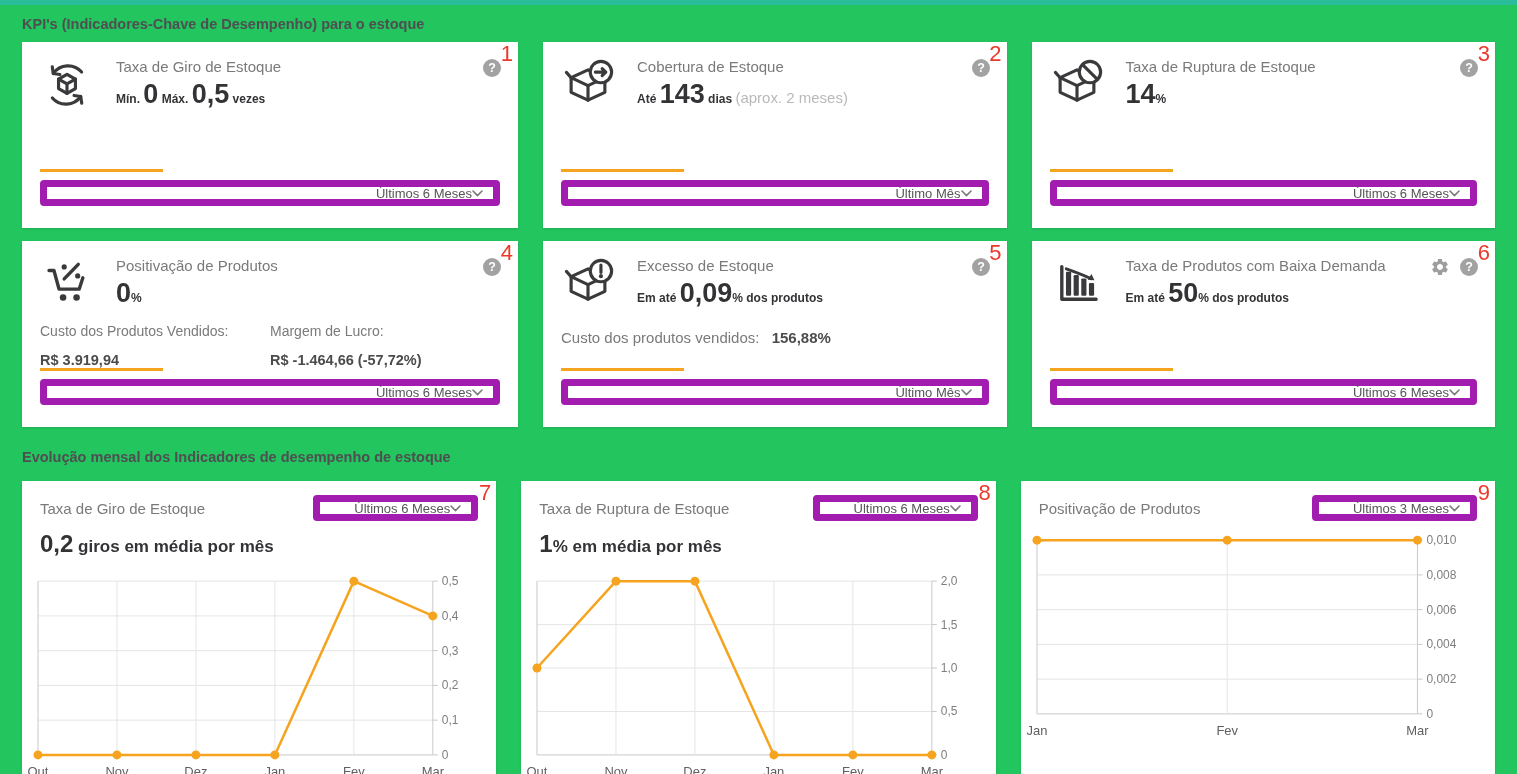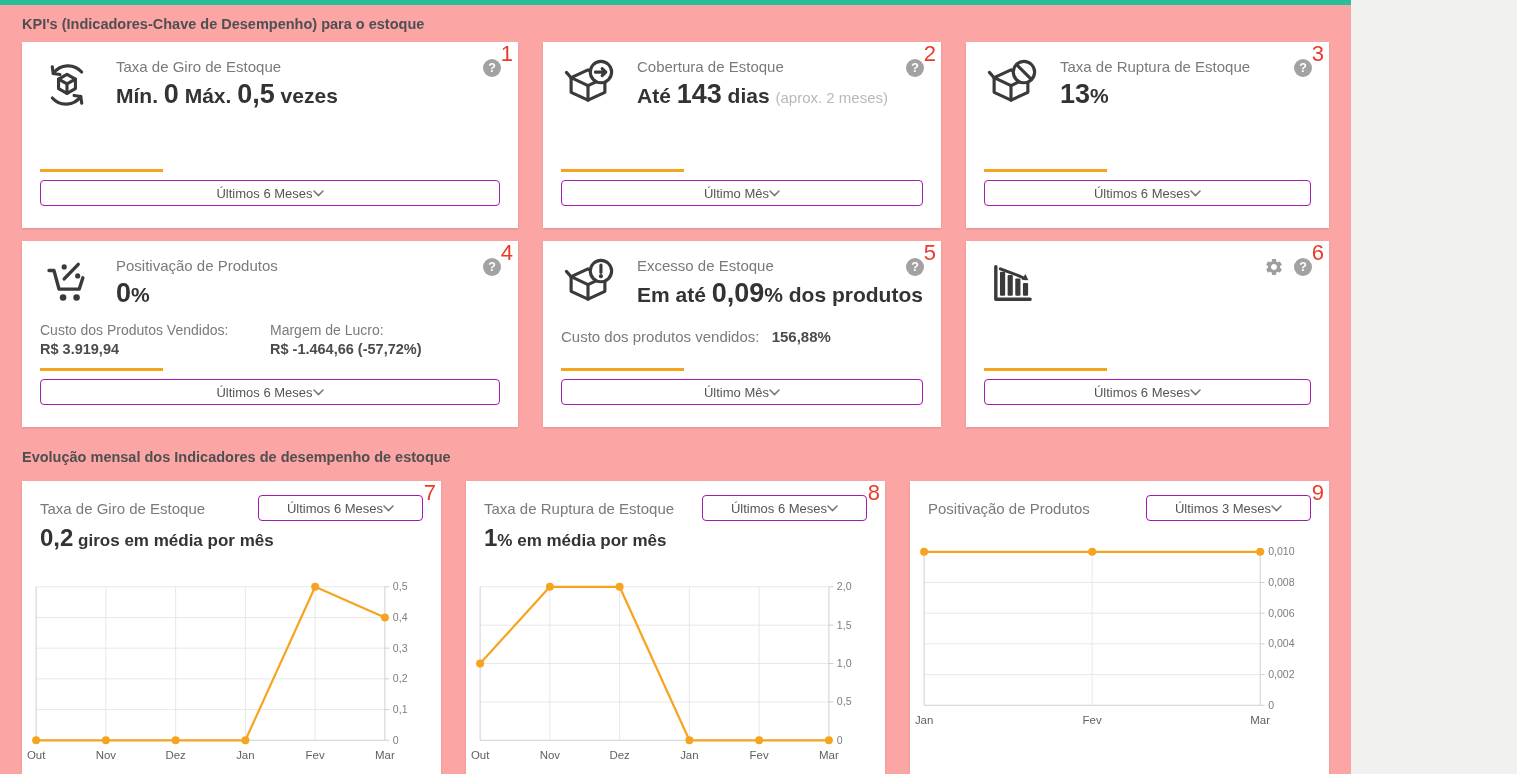--- a/index.html
+++ b/index.html
@@ -1,49 +1,49 @@
 <!DOCTYPE html>
 <html><head>
 <meta charset="utf-8">
 <style>
   html,body{margin:0;padding:0;background:#f1f1ef;}
   *{box-sizing:border-box;font-family:"Liberation Sans",sans-serif;}
-  .page{position:relative;width:1351px;height:774px;background:#fca5a5;overflow:hidden;}
+  .page{position:relative;width:1517px;height:774px;background:#22c55e;overflow:hidden;}
   .topbar{height:5px;background:#2abd9b;}
   .page-title{margin:11px 22px 9px;font-size:14.5px;font-weight:700;color:#4f4f51;}
   .section-title{margin:21px 22px 15px;}
   .grid{display:grid;grid-template-columns:repeat(3,1fr);column-gap:25px;row-gap:13px;padding:1px 22px;}
   .card{position:relative;background:#fff;box-shadow:0 1px 2px rgba(0,0,0,.12);}
   .kpi-card{height:186px;}
   .chart-card{height:312px;overflow:hidden;}
   .kpi-head{display:flex;padding:16px 18px 0;}
   .kpi-icon{width:54px;height:54px;flex:none;}
   .kpi-icon svg{width:54px;height:54px;}
   .kpi-text{margin-left:22px;min-width:0;}
   .kpi-title{font-size:15px;color:#7a7a7c;}
   .kpi-value{margin-top:3px;line-height:32px;white-space:nowrap;}
   .seg-b{font-size:27px;font-weight:700;color:#333336;}
-  .seg-s{font-size:21px;font-weight:700;color:#333336;}
+  .seg-s{font-size:12px;font-weight:700;color:#333336;}
   .seg-m{font-size:15px;font-weight:400;color:#b9b9b9;}
   .kpi-stats{display:flex;padding:0 18px;margin-top:9px;}
   .stat{width:230px;}
   .stat-label{font-size:14px;color:#7a7a7c;}
-  .stat-value{font-size:14.5px;font-weight:700;color:#4b4b4d;margin-top:3px;}
+  .stat-value{font-size:14.5px;font-weight:700;color:#4b4b4d;margin-top:13px;}
   .stat-inline{font-size:15px;color:#7a7a7c;margin-top:6px;}
   .stat-inline .stat-value{display:inline;font-size:15px;margin:8px;}
   .kpi-icons{position:absolute;top:16px;right:16px;display:flex;gap:9px;align-items:center;}
   .kpi-icons span{display:inline-flex;cursor:pointer;}
   .underline{position:absolute;left:18px;bottom:56px;width:123px;height:3px;background:#f6a41f;}
-  .select{display:flex;align-items:center;justify-content:center;height:26px;padding:0 10px;border:1px solid #a21caf;border-radius:4px;background:#fff;font-size:13px;color:#555;cursor:pointer;}
+  .select{display:flex;align-items:center;justify-content:flex-end;height:26px;padding:0 10px;border:7px solid #a21caf;border-radius:4px;background:#fff;font-size:13px;color:#555;cursor:pointer;}
   .kpi-select{position:absolute;left:18px;right:18px;bottom:22px;}
   .badge{position:absolute;top:1px;right:5px;font-size:22px;line-height:1;color:#ea3a2b;}
   .chart-head{display:flex;justify-content:space-between;align-items:flex-start;padding:14px 18px 0;}
   .chart-title{font-size:15px;color:#7a7a7c;padding-top:5px;}
   .chart-select{width:165px;flex:none;}
-  .chart-value{padding:0 18px;margin-top:2px;line-height:30px;white-space:nowrap;}
+  .chart-value{padding:0 18px;margin-top:8px;line-height:30px;white-space:nowrap;}
   .chart-value .seg-b{font-size:24px;}
   .chart-value .seg-s{font-size:17px;}
   svg.chart{display:block;width:100%;height:220px;margin-top:9px;}
 </style>
 </head>
 <body>
 
 <div class="page">
   <div class="topbar"></div>
   <div class="page-title">KPI's (Indicadores-Chave de Desempenho) para o estoque</div>
@@ -125,21 +125,21 @@
                 <path d="M9 17.5 L24 10.5 39 17.5 24 24.5 Z"></path>
                 <path d="M9 17.5 V30.5 L24 37.5 39 30.5 V17.5"></path>
                 <path d="M24 24.5 V37.5"></path>
                 <path d="M9 17.5 L4.8 12.8"></path>
                 <circle cx="35.5" cy="12.5" r="9.5" fill="#ffffff"></circle>
                 <path d="M28.9 5.9 L42.1 19.1"></path>
               </g>
             </svg></div>
       <div class="kpi-text">
         <div class="kpi-title">Taxa de Ruptura de Estoque</div>
-        <div class="kpi-value"><span class="seg-b">13</span><span class="seg-s">%</span></div>
+        <div class="kpi-value"><span class="seg-b">14</span><span class="seg-s">%</span></div>
       </div>
     </div>
 
     <div class="kpi-icons">
           <span>
             <svg width="20" height="20" viewBox="0 0 20 20">
               <circle cx="10" cy="10" r="9" fill="#a2a2a2"></circle>
               <text x="10" y="14.3" text-anchor="middle" font-size="12.5" font-weight="bold" fill="#ffffff" font-family="Liberation Sans, sans-serif">?</text>
             </svg>
           </span>
@@ -243,20 +243,24 @@
               </g>
               <g fill="#3a3a3c">
                 <rect x="14.2" y="13" width="4.6" height="21.5" rx="1"></rect>
                 <rect x="21" y="16" width="4.6" height="18.5" rx="1"></rect>
                 <rect x="27.8" y="19" width="4.6" height="15.5" rx="1"></rect>
                 <rect x="34.6" y="23" width="4.6" height="11.5" rx="1"></rect>
               </g>
               <path d="M14.5 10.5 C 23 13.5 30 16 36.5 19.3" fill="none" stroke="#3a3a3c" stroke-width="2.6" stroke-linecap="round"></path>
               <path d="M39.5 20.7 L33.6 20.2 L36.8 15.2 Z" fill="#3a3a3c"></path>
             </svg></div>
+      <div class="kpi-text">
+        <div class="kpi-title">Taxa de Produtos com Baixa Demanda</div>
+        <div class="kpi-value"><span class="seg-s">Em até </span><span class="seg-b">50</span><span class="seg-s">% dos produtos</span></div>
+      </div>
     </div>
 
     <div class="kpi-icons">
           <span>
             <svg width="20" height="20" viewBox="0 0 24 24">
               <path fill="#9e9e9e" d="M19.14 12.94c.04-.3.06-.61.06-.94s-.02-.64-.07-.94l2.03-1.58c.18-.14.23-.41.12-.61l-1.92-3.32c-.12-.22-.37-.29-.59-.22l-2.39.96c-.5-.38-1.03-.7-1.62-.94l-.36-2.54c-.04-.24-.24-.41-.48-.41h-3.84c-.24 0-.43.17-.47.41l-.36 2.54c-.59.24-1.13.57-1.62.94l-2.39-.96c-.22-.08-.47 0-.59.22L2.74 8.87c-.12.21-.08.47.12.61l2.03 1.58c-.05.3-.09.63-.09.94s.02.64.07.94l-2.03 1.58c-.18.14-.23.41-.12.61l1.92 3.32c.12.22.37.29.59.22l2.39-.96c.5.38 1.03.7 1.62.94l.36 2.54c.05.24.24.41.48.41h3.84c.24 0 .44-.17.47-.41l.36-2.54c.59-.24 1.13-.56 1.62-.94l2.39.96c.22.08.47 0 .59-.22l1.92-3.32c.12-.22.07-.47-.12-.61l-2.01-1.58zM12 15.6c-1.98 0-3.6-1.62-3.6-3.6s1.62-3.6 3.6-3.6 3.6 1.62 3.6 3.6-1.62 3.6-3.6 3.6z"></path>
             </svg>
           </span>
           <span>
             <svg width="20" height="20" viewBox="0 0 20 20">

